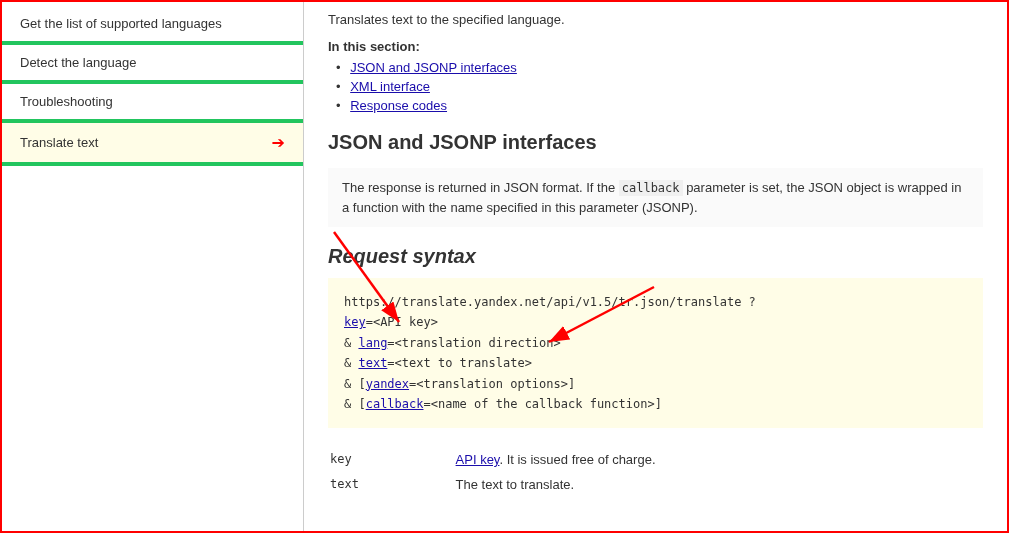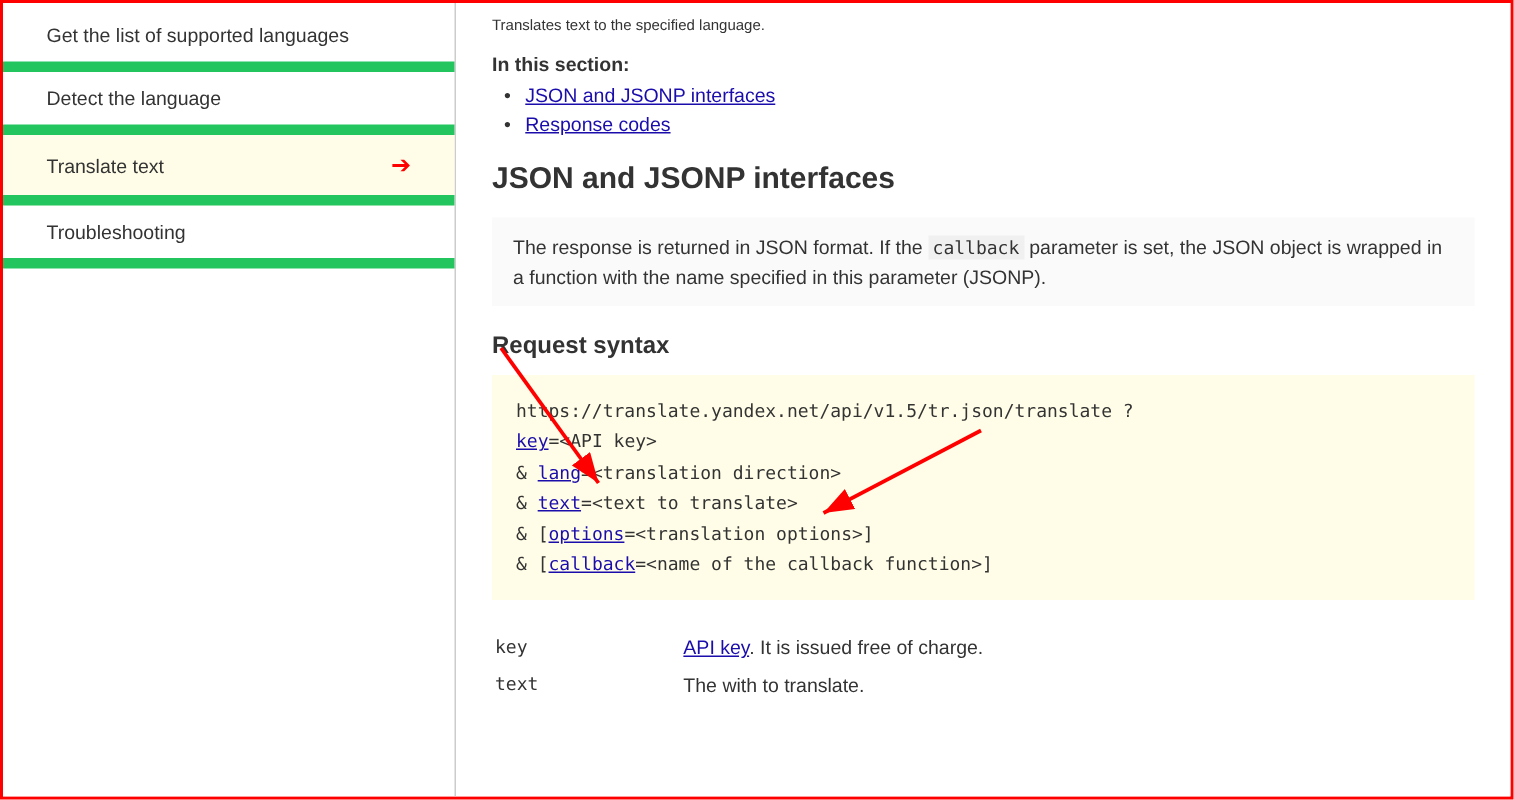--- a/index.html
+++ b/index.html
@@ -7,43 +7,43 @@
 
     
     #sidebar {
       width: 302px;
       min-width: 302px;
       border-right: 1px solid #ccc;
       background: #fff;
       padding-top: 4px;
     }
     .sidebar-item {
-      padding: 10px 29px;
+      padding: 10px 18px;
       cursor: pointer;
-      border-bottom: 7px solid #22c55e;
+      border-bottom: 4px solid #22c55e;
       font-size: 13px;
       color: #333;
       position: relative;
     }
     .sidebar-item.active {
       background: #fffde7;
       border-left: none;
     }
 
     
     #main {
       flex: 1;
       padding: 10px 24px 16px 24px;
       overflow-y: auto;
       background: #fff;
       position: relative;
     }
 
     .intro-text {
-      font-size: 10px;
+      font-size: 13px;
       color: #333;
       margin-bottom: 12px;
     }
 
     .in-this-section {
       margin-bottom: 18px;
     }
     .in-this-section strong {
       font-size: 13px;
       display: block;
@@ -86,24 +86,25 @@
       border-left: none;
     }
     .note-box code {
       font-family: monospace;
       background: #f0f0f0;
       padding: 1px 3px;
       font-size: 12px;
     }
 
     h3 {
-      font-size: 16px;
+      font-size: 20px;
       font-weight: bold;
       color: #333;
       margin-bottom: 10px;
+      font-style: italic;
     }
 
     .code-box {
       background: #fffde7;
       border: none;
       padding: 14px 16px;
       font-family: monospace;
       font-size: 12px;
       line-height: 1.7;
       color: #333;
@@ -147,26 +148,26 @@
 </head>
 <body>
 
 <div id="sidebar">
   <div class="sidebar-item">
     <span>Get the list of supported languages</span>
   </div>
   <div class="sidebar-item">
     <span>Detect the language</span>
   </div>
+  <div class="sidebar-item">
+    <span>Troubleshooting</span>
+  </div>
   <div class="sidebar-item active" style="display:flex; align-items:center; justify-content:space-between;">
     <span>Translate text</span>
     <span style="color:red; font-size:16px;">➔</span>
-  </div>
-  <div class="sidebar-item">
-    <span>Troubleshooting</span>
   </div>
 </div>
 
 <div id="main" style="position:relative;">
 
   <svg class="arrows" xmlns="http://www.w3.org/2000/svg" style="position:absolute;top:0;left:0;width:100%;height:100%;pointer-events:none;z-index:10;">
 
     <defs>
       <marker id="arrowhead" markerWidth="8" markerHeight="6" refX="8" refY="3" orient="auto">
         <polygon points="0 0, 8 3, 0 6" fill="red"></polygon>
@@ -178,20 +179,23 @@
     <line x1="350" y1="285" x2="245" y2="340" stroke="red" stroke-width="2.5" marker-end="url(#arrowhead)"></line>
   </svg>
 
   <p class="intro-text">Translates text to the specified language.</p>
 
   <div class="in-this-section">
     <strong>In this section:</strong>
     <ul>
       <li>
         <a href="#">JSON and JSONP interfaces</a>
+      </li>
+      <li>
+        <a href="#">XML interface</a>
       </li>
       <li>
         <a href="#">Response codes</a>
       </li>
     </ul>
   </div>
 
   <h2>JSON and JSONP interfaces</h2>
 
   <div class="note-box">
@@ -202,29 +206,29 @@
 
   <div class="code-box">
     <span class="code-line">
       <span>https://translate.yandex.net/api/v1.5/tr.json/translate ?</span>
     </span>
     <span class="code-line">
       <a href="#">key</a><span>=&lt;API key&gt;</span>
     </span>
     <span class="code-line">  &amp; <a href="#">lang</a>=&lt;translation direction&gt;</span>
     <span class="code-line">  &amp; <a href="#">text</a>=&lt;text to translate&gt;</span>
-    <span class="code-line">  &amp; [<a href="#">options</a>=&lt;translation options&gt;]</span>
+    <span class="code-line">  &amp; [<a href="#">yandex</a>=&lt;translation options&gt;]</span>
     <span class="code-line">  &amp; [<a href="#">callback</a>=&lt;name of the callback function&gt;]</span>
   </div>
 
   <table class="params-table">
     <tbody>
         <tr>
       <td>key</td>
       <td><a href="#">API key</a>. It is issued free of charge.</td>
     </tr>
     <tr>
       <td>text</td>
-      <td>The with to translate.</td>
+      <td>The text to translate.</td>
     </tr>
   </tbody>
     </table>
 </div>
 
 </body></html>

